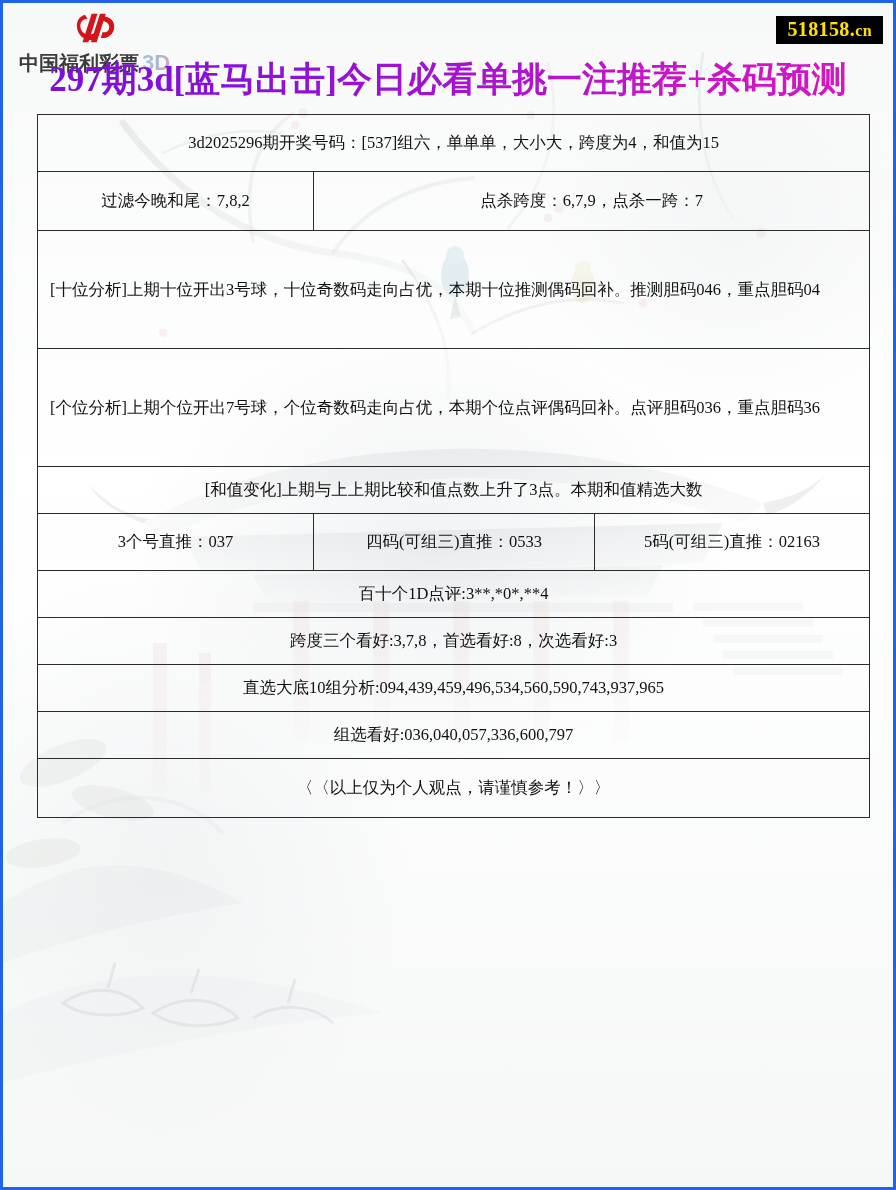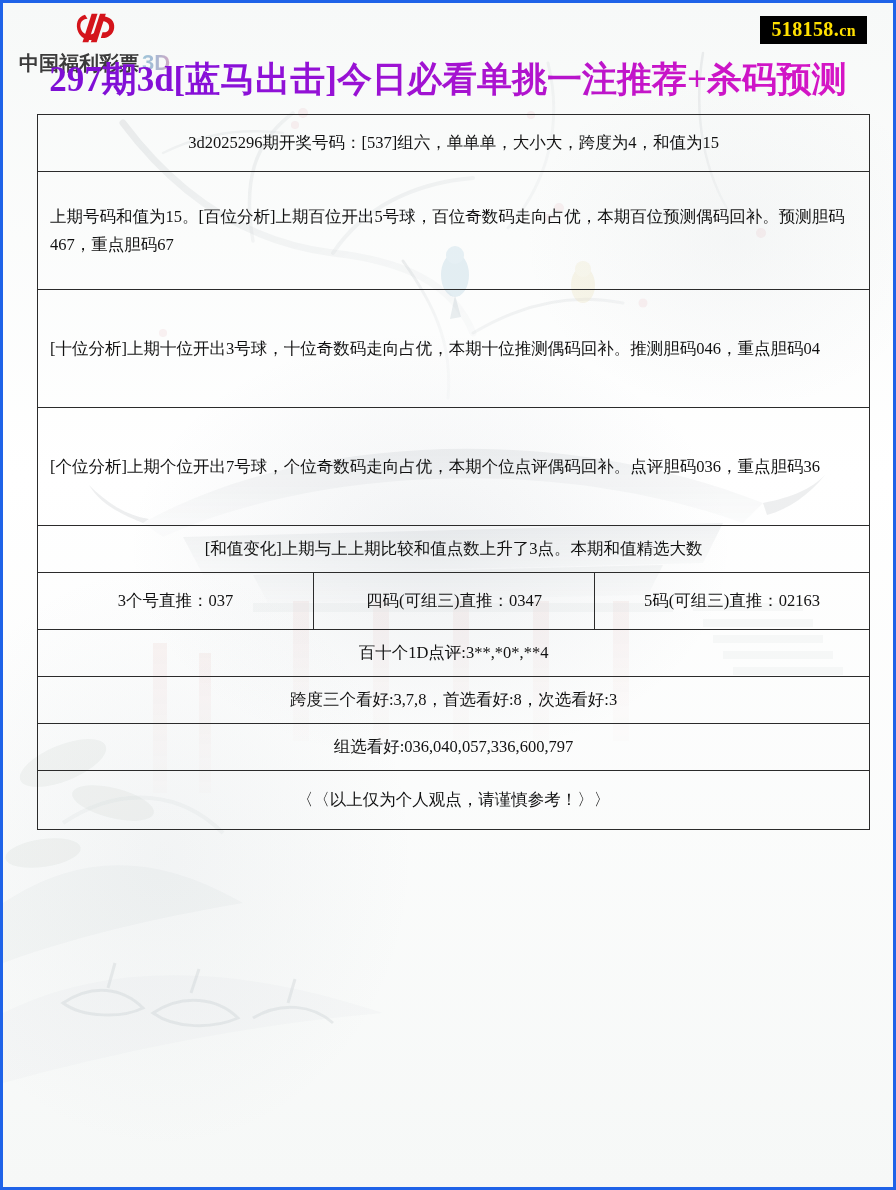--- a/index.html
+++ b/index.html
@@ -83,21 +83,21 @@
     font-size: 22px;
     font-weight: bold;
     line-height: 1;
     background: linear-gradient(90deg,#9fc6d8 0%, #a5b9d4 45%, #cfa9c4 100%);
     -webkit-background-clip: text;
     background-clip: text;
     color: transparent;
   }
   .site-badge {
     position: absolute;
-    right: 26px;
+    right: 10px;
     top: 13px;
     background: #000000;
     color: #ffe000;
     font-family: "Liberation Serif", serif;
     font-size: 20px;
     font-weight: bold;
     padding: 3px 11px 4px 11px;
     line-height: 1.05;
     letter-spacing: 0.4px;
   }
@@ -281,41 +281,45 @@
       <colgroup>
         <col style="width:276px">
         <col style="width:281px">
         <col style="width:275px">
       </colgroup>
       <tbody>
         <tr>
           <td class="center r-head" colspan="3">3d2025296期开奖号码：[537]组六，单单单，大小大，跨度为4，和值为15</td>
         </tr>
         <tr>
-          <td class="left r-para" colspan="3">上期号码和值为15。[百位分析]上期百位开出5号球，百位奇数码走向占优，本期百位预测偶码回补。预测胆码467，重点胆码67</td>
+          <td class="center r-two" colspan="1">过滤今晚和尾：7,8,2</td>
+          <td class="center r-two" colspan="2">点杀跨度：6,7,9，点杀一跨：7</td>
         </tr>
         <tr>
           <td class="left r-para" colspan="3">[十位分析]上期十位开出3号球，十位奇数码走向占优，本期十位推测偶码回补。推测胆码046，重点胆码04</td>
         </tr>
         <tr>
           <td class="left r-para" colspan="3">[个位分析]上期个位开出7号球，个位奇数码走向占优，本期个位点评偶码回补。点评胆码036，重点胆码36</td>
         </tr>
         <tr>
           <td class="center r-line" colspan="3">[和值变化]上期与上上期比较和值点数上升了3点。本期和值精选大数</td>
         </tr>
         <tr>
           <td class="center r-cols">3个号直推：037</td>
-          <td class="center r-cols">四码(可组三)直推：0347</td>
+          <td class="center r-cols">四码(可组三)直推：0533</td>
           <td class="center r-cols">5码(可组三)直推：02163</td>
         </tr>
         <tr>
           <td class="center r-line" colspan="3">百十个1D点评:3**,*0*,**4</td>
         </tr>
         <tr>
           <td class="center r-line" colspan="3">跨度三个看好:3,7,8，首选看好:8，次选看好:3</td>
+        </tr>
+        <tr>
+          <td class="center r-line" colspan="3">直选大底10组分析:094,439,459,496,534,560,590,743,937,965</td>
         </tr>
         <tr>
           <td class="center r-line" colspan="3">组选看好:036,040,057,336,600,797</td>
         </tr>
         <tr>
           <td class="center r-note disclaimer" colspan="3">〈〈以上仅为个人观点，请谨慎参考！〉〉</td>
         </tr>
       </tbody>
     </table>
   </div>

